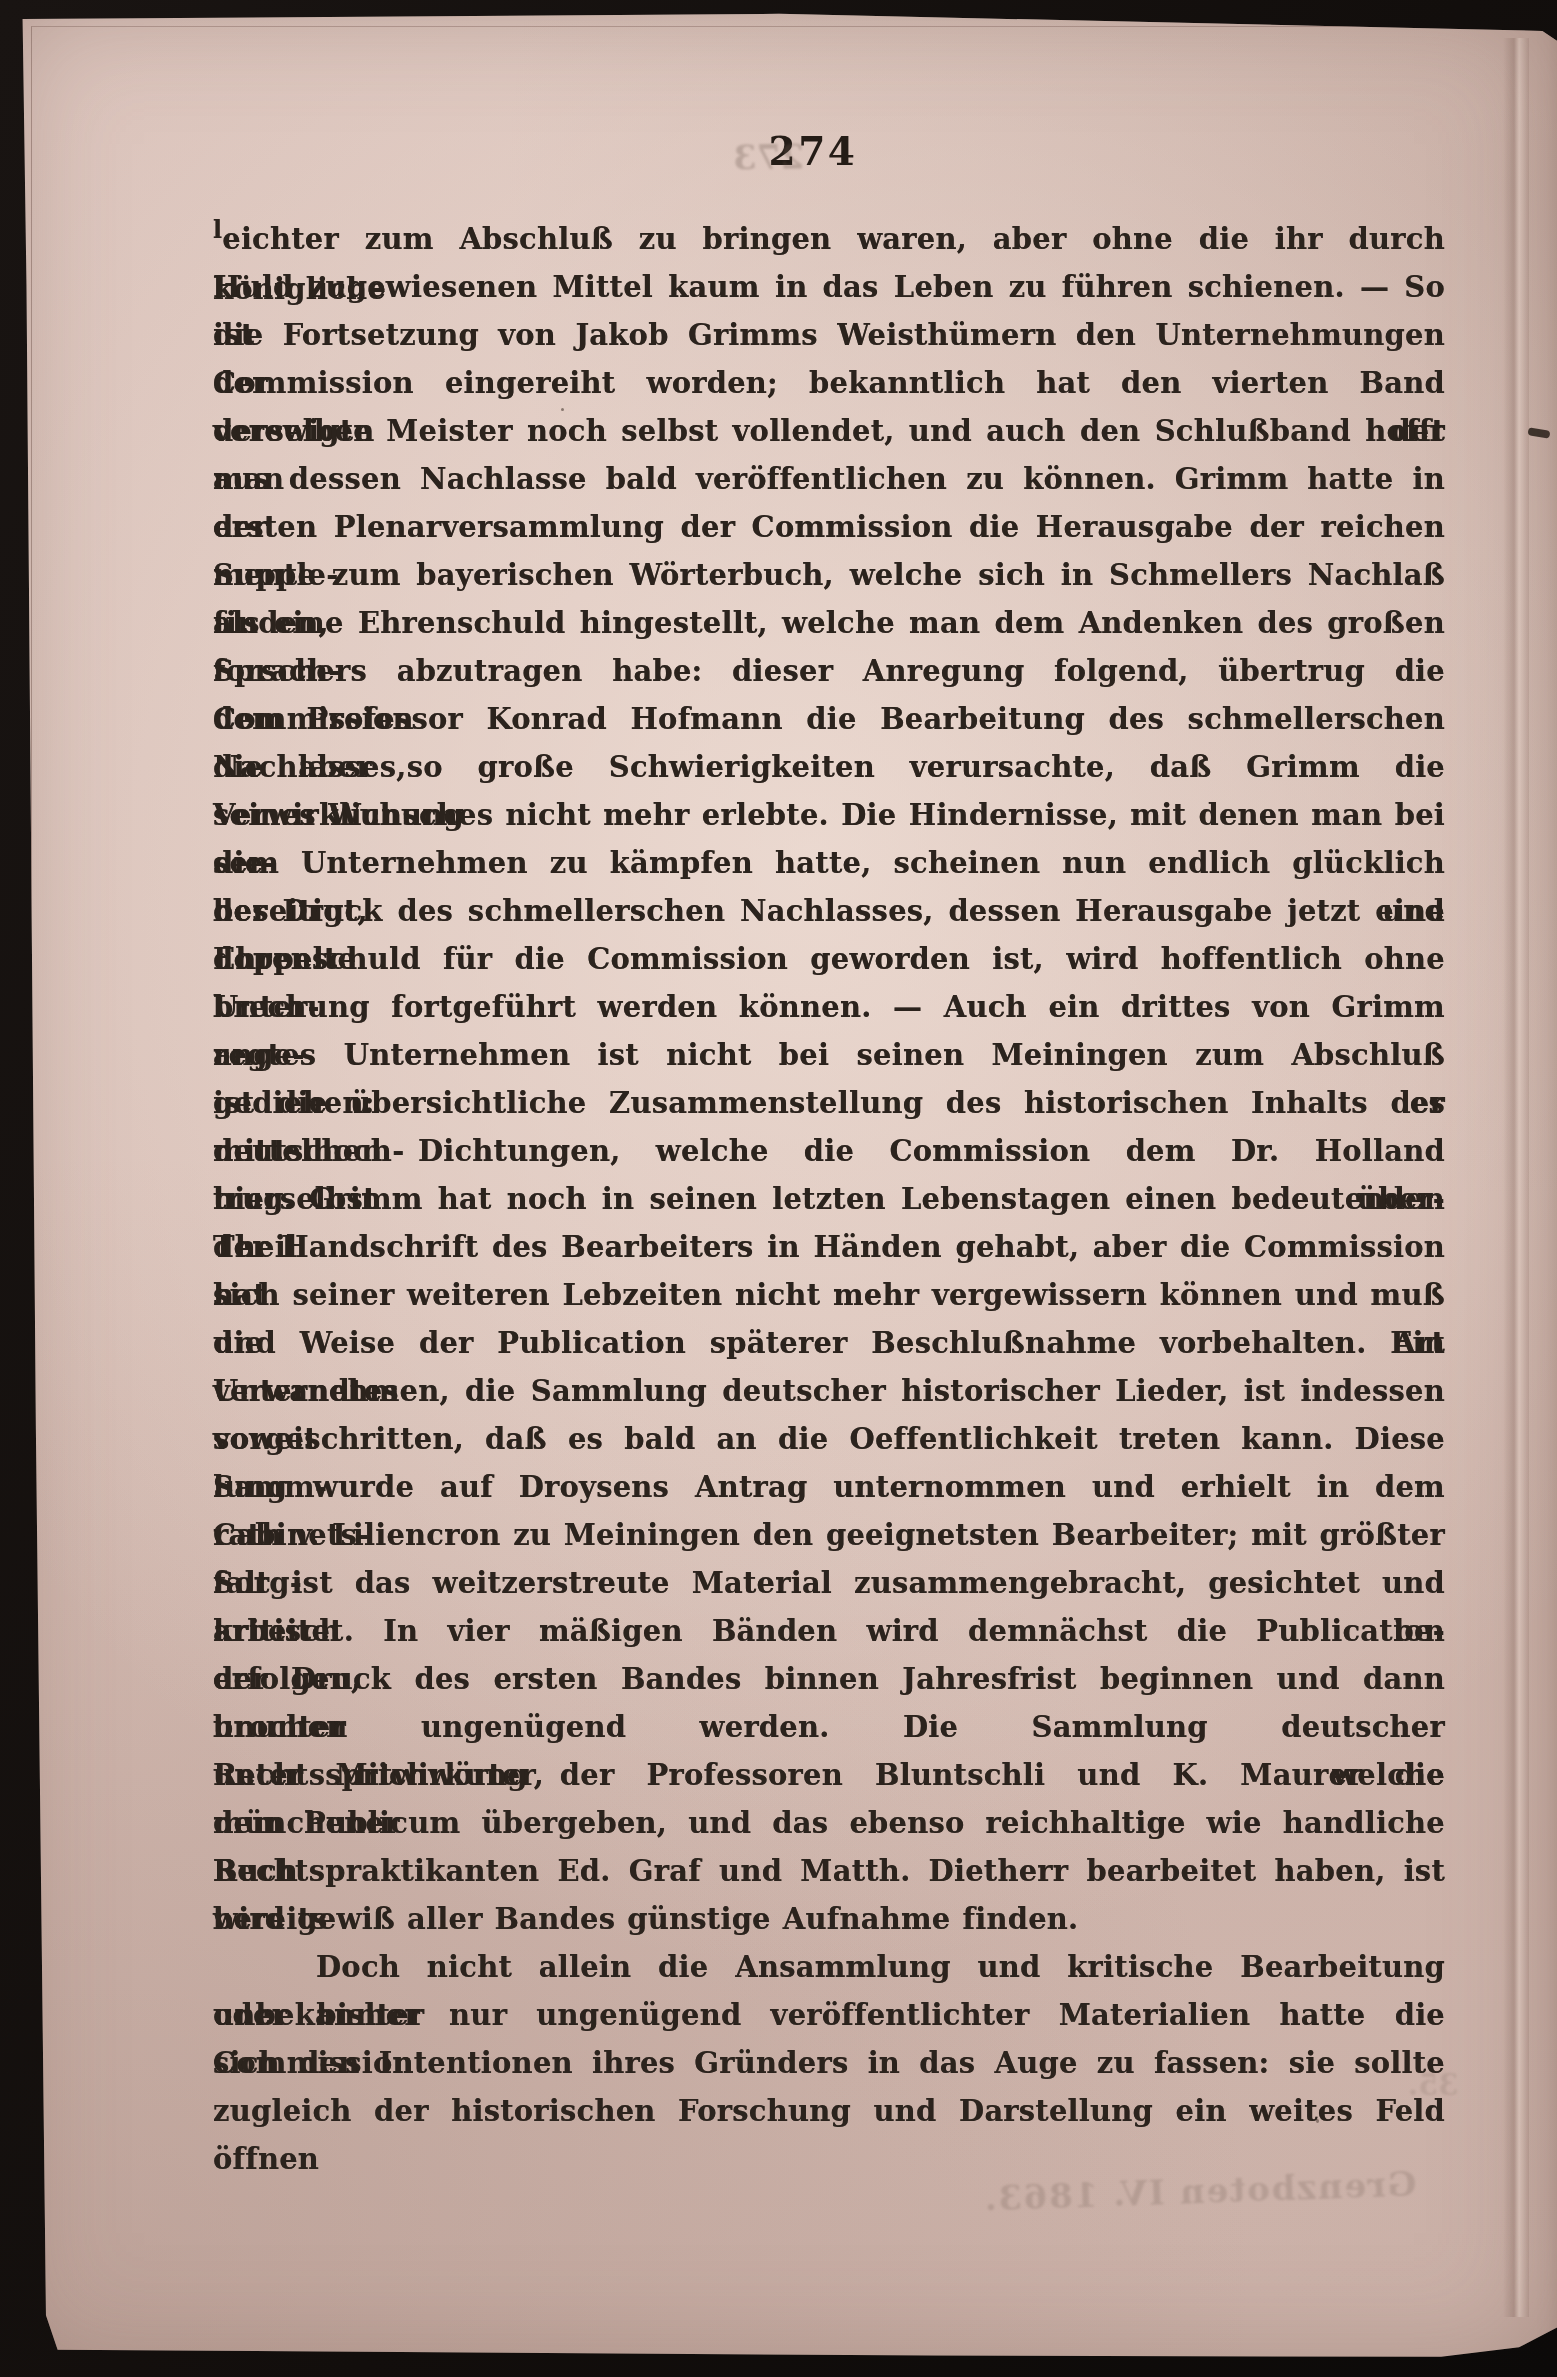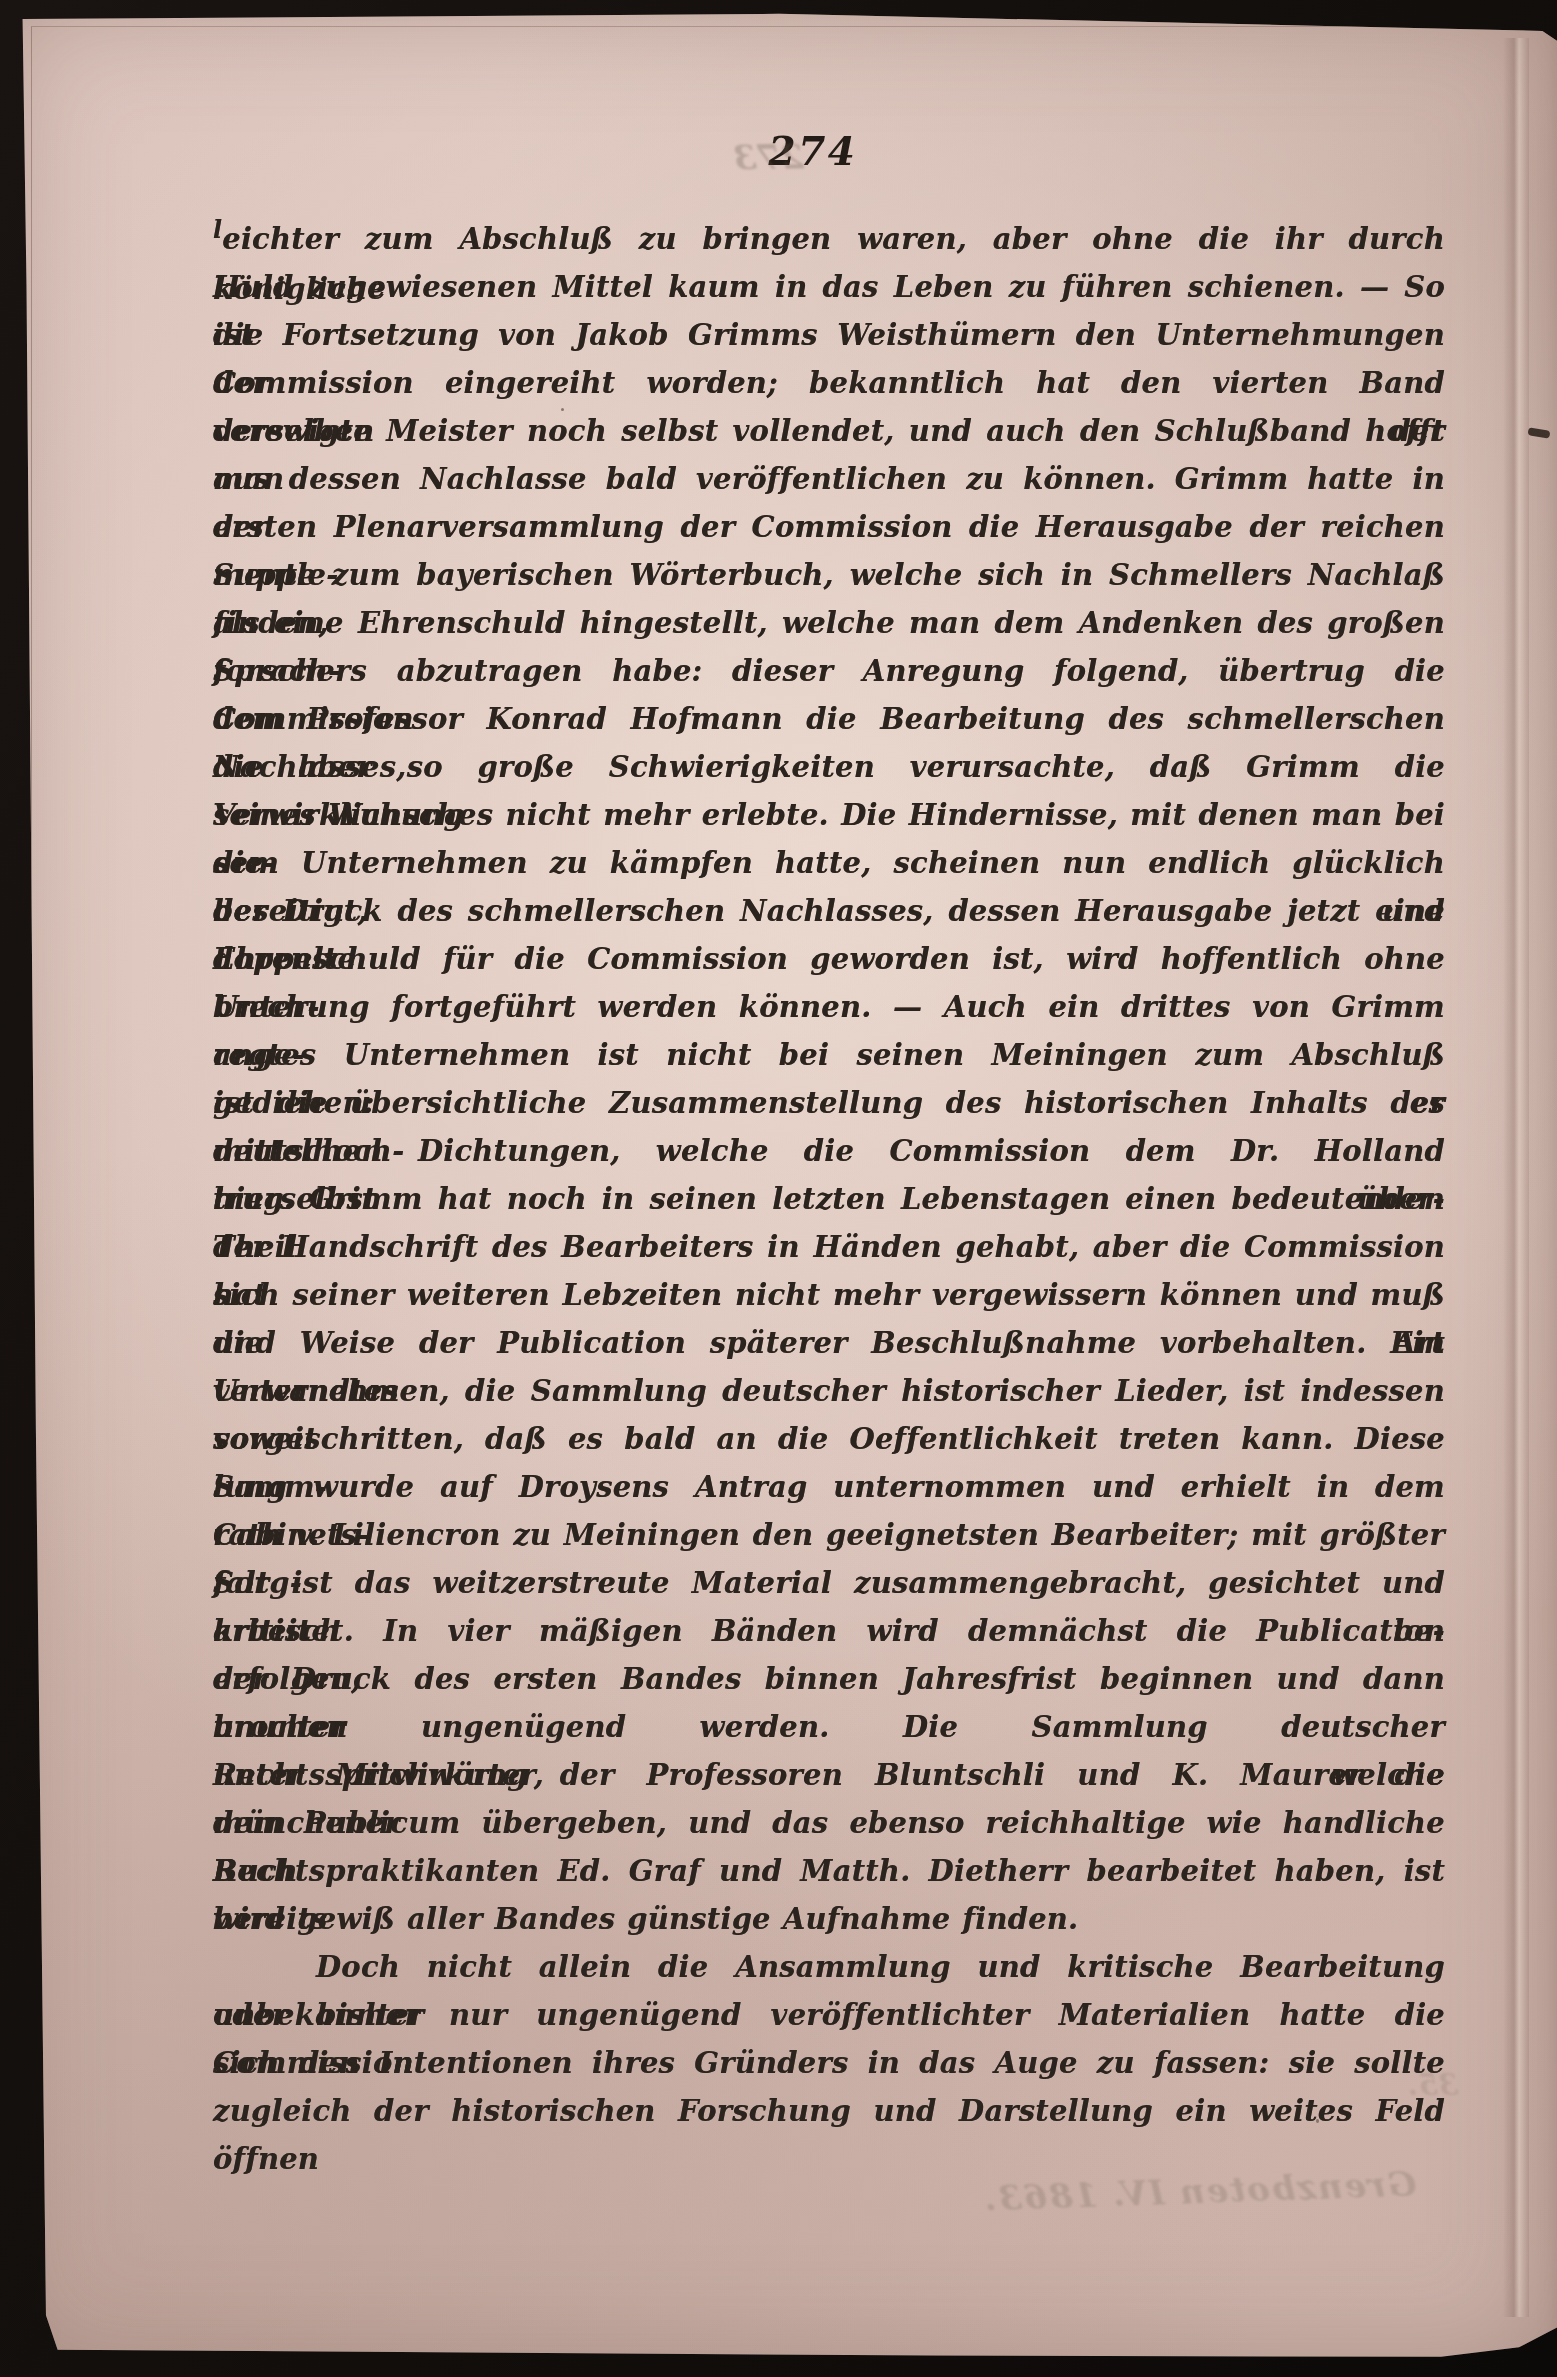--- a/index.html
+++ b/index.html
@@ -1,21 +1,21 @@
 <!DOCTYPE html>
 <html style="font-size:13.7px"><head>
 <meta charset="utf-8">
 <style>
   html,body{margin:0;padding:0;}
   body{
     width:1558px;height:2377px;position:relative;overflow:hidden;
     background:linear-gradient(115deg,#191412 0%,#120e0c 55%,#0c0a09 100%);
     font-family:"DejaVu Serif", serif;
   }
-  .stage{position:absolute;inset:0;font-style:italic;}
+  .stage{position:absolute;inset:0;}
   
   .paper{
     position:absolute;inset:0;
     background:
       radial-gradient(90% 65% at 52% 36%, rgba(238,221,212,.85), rgba(238,221,212,0) 72%),
       radial-gradient(circle at 8% 96%, rgba(146,116,106,.28), transparent 42%),
       radial-gradient(circle at 97% 8%, rgba(158,128,116,.30), transparent 38%),
       radial-gradient(circle at 90% 60%, rgba(196,168,158,.25), transparent 45%),
       linear-gradient(160deg,#dcc5bd 0%,#d6bdb4 55%,#c9afa6 100%);
     clip-path:polygon(

